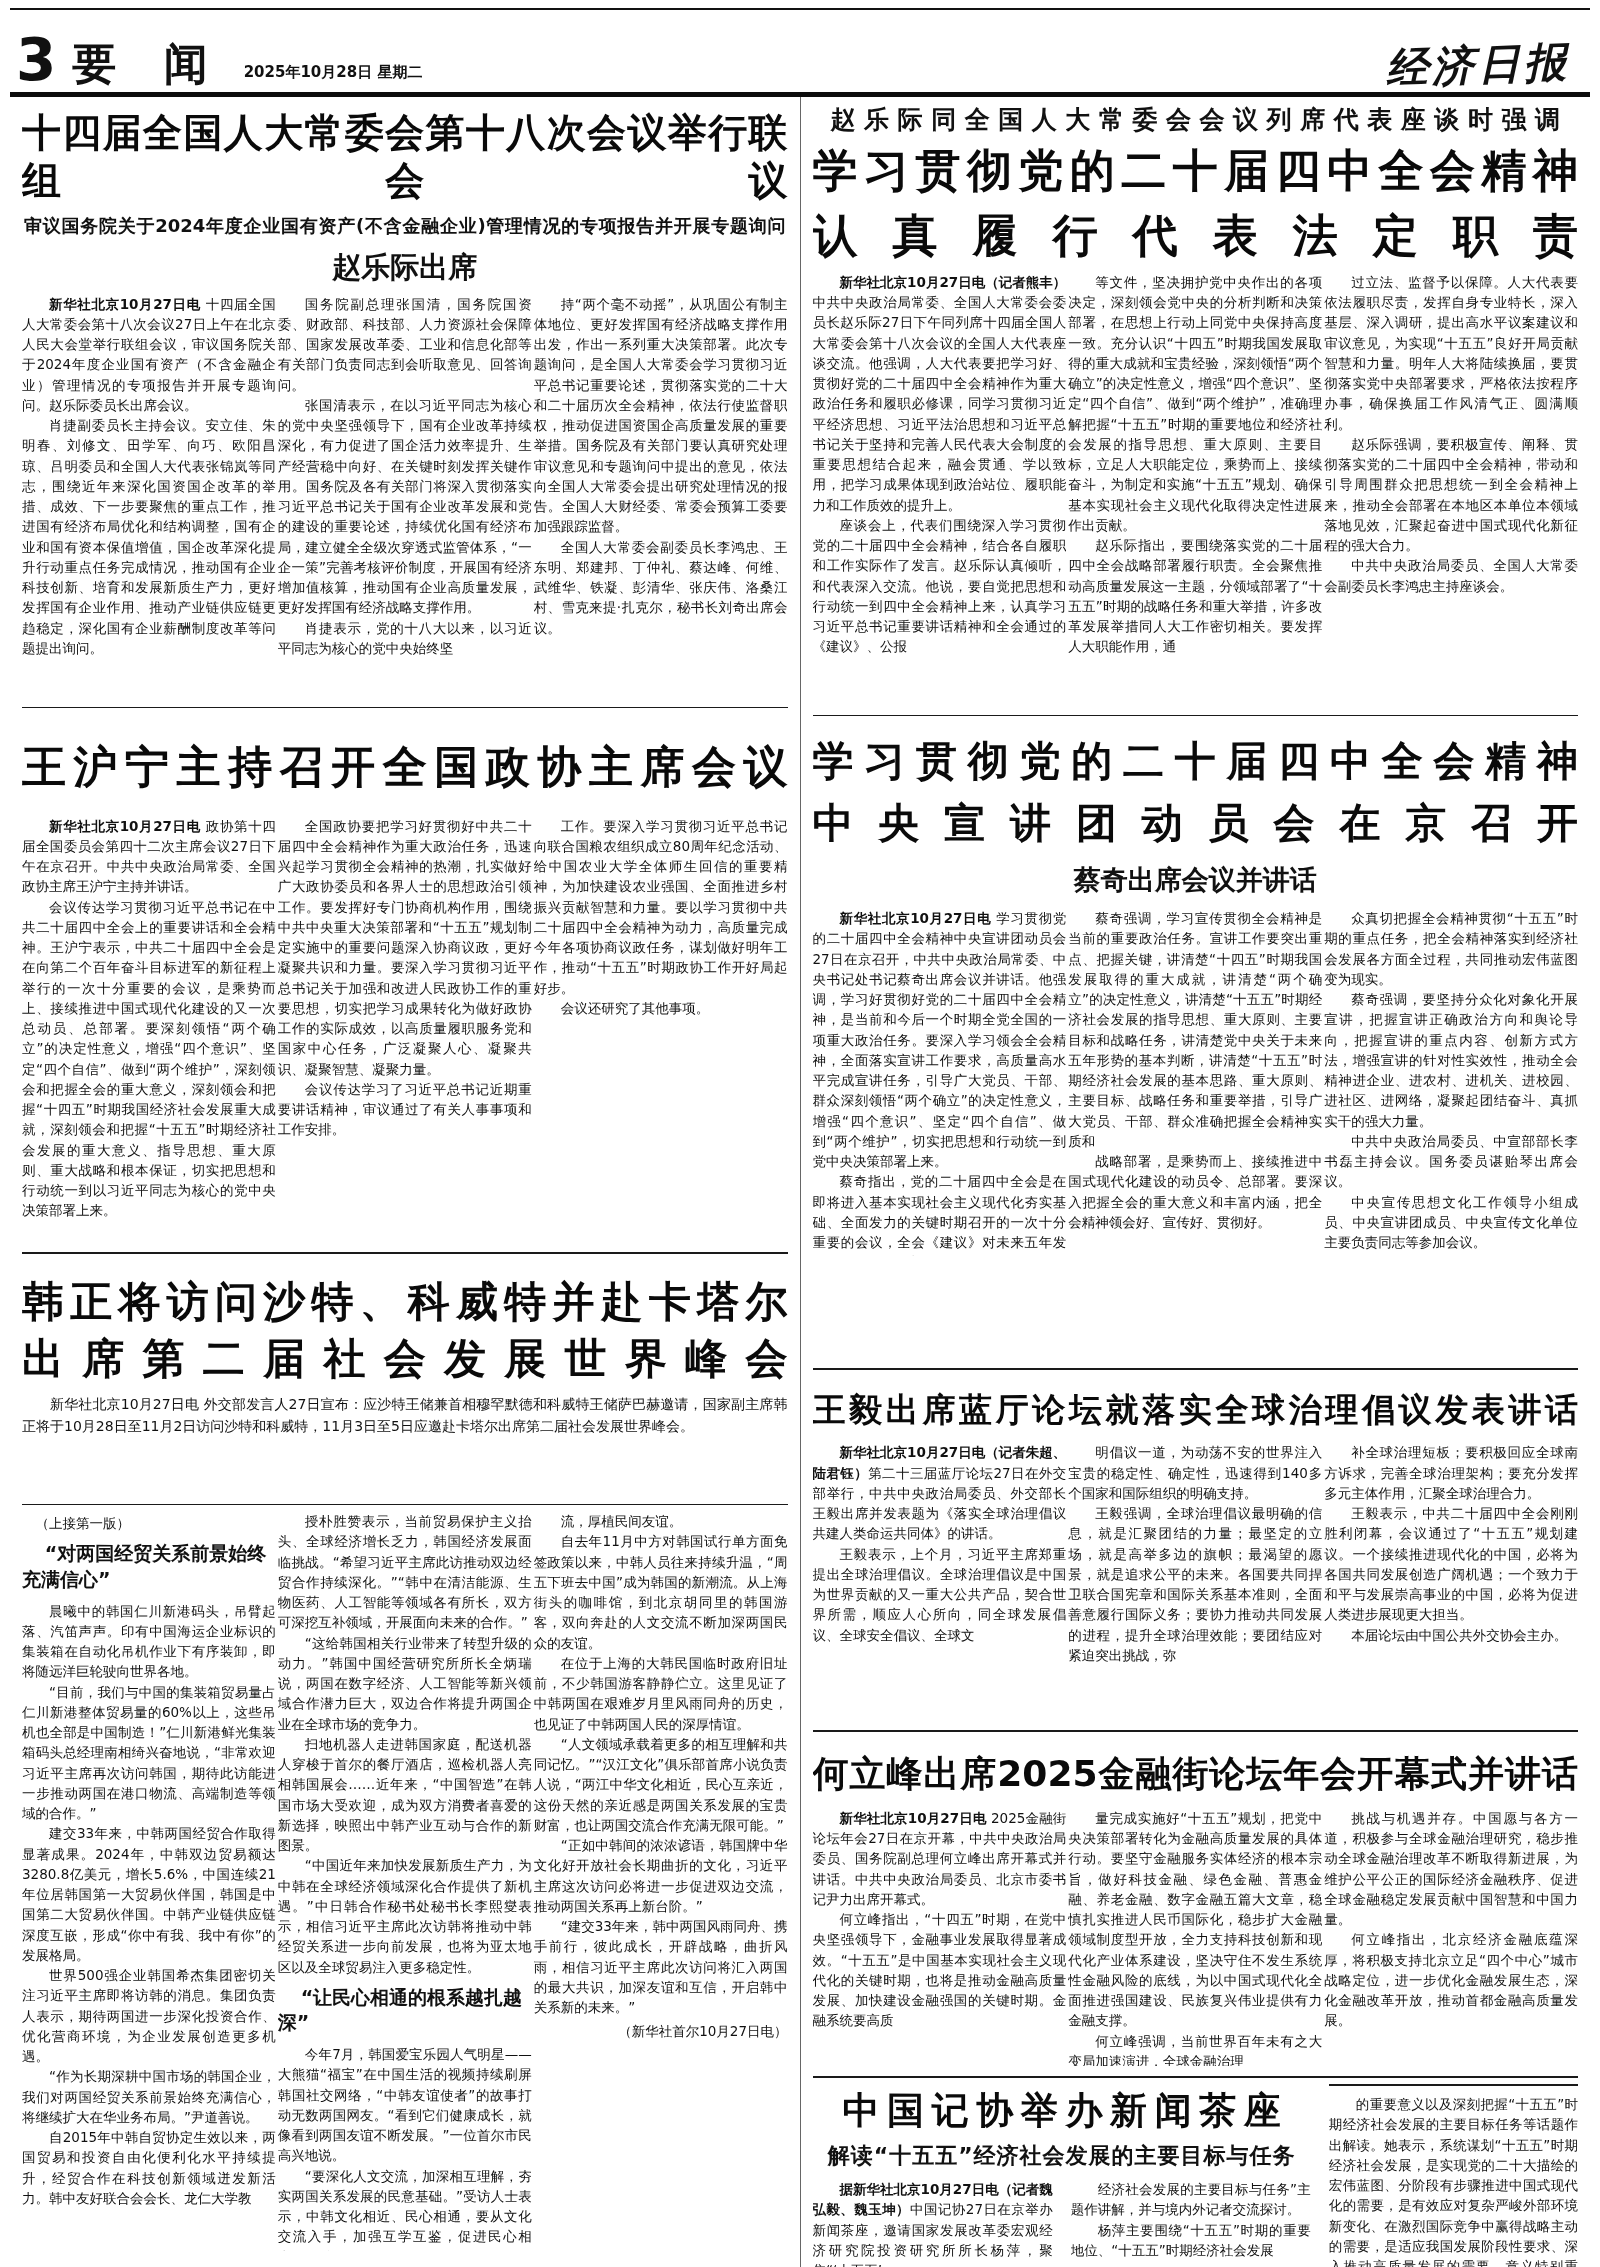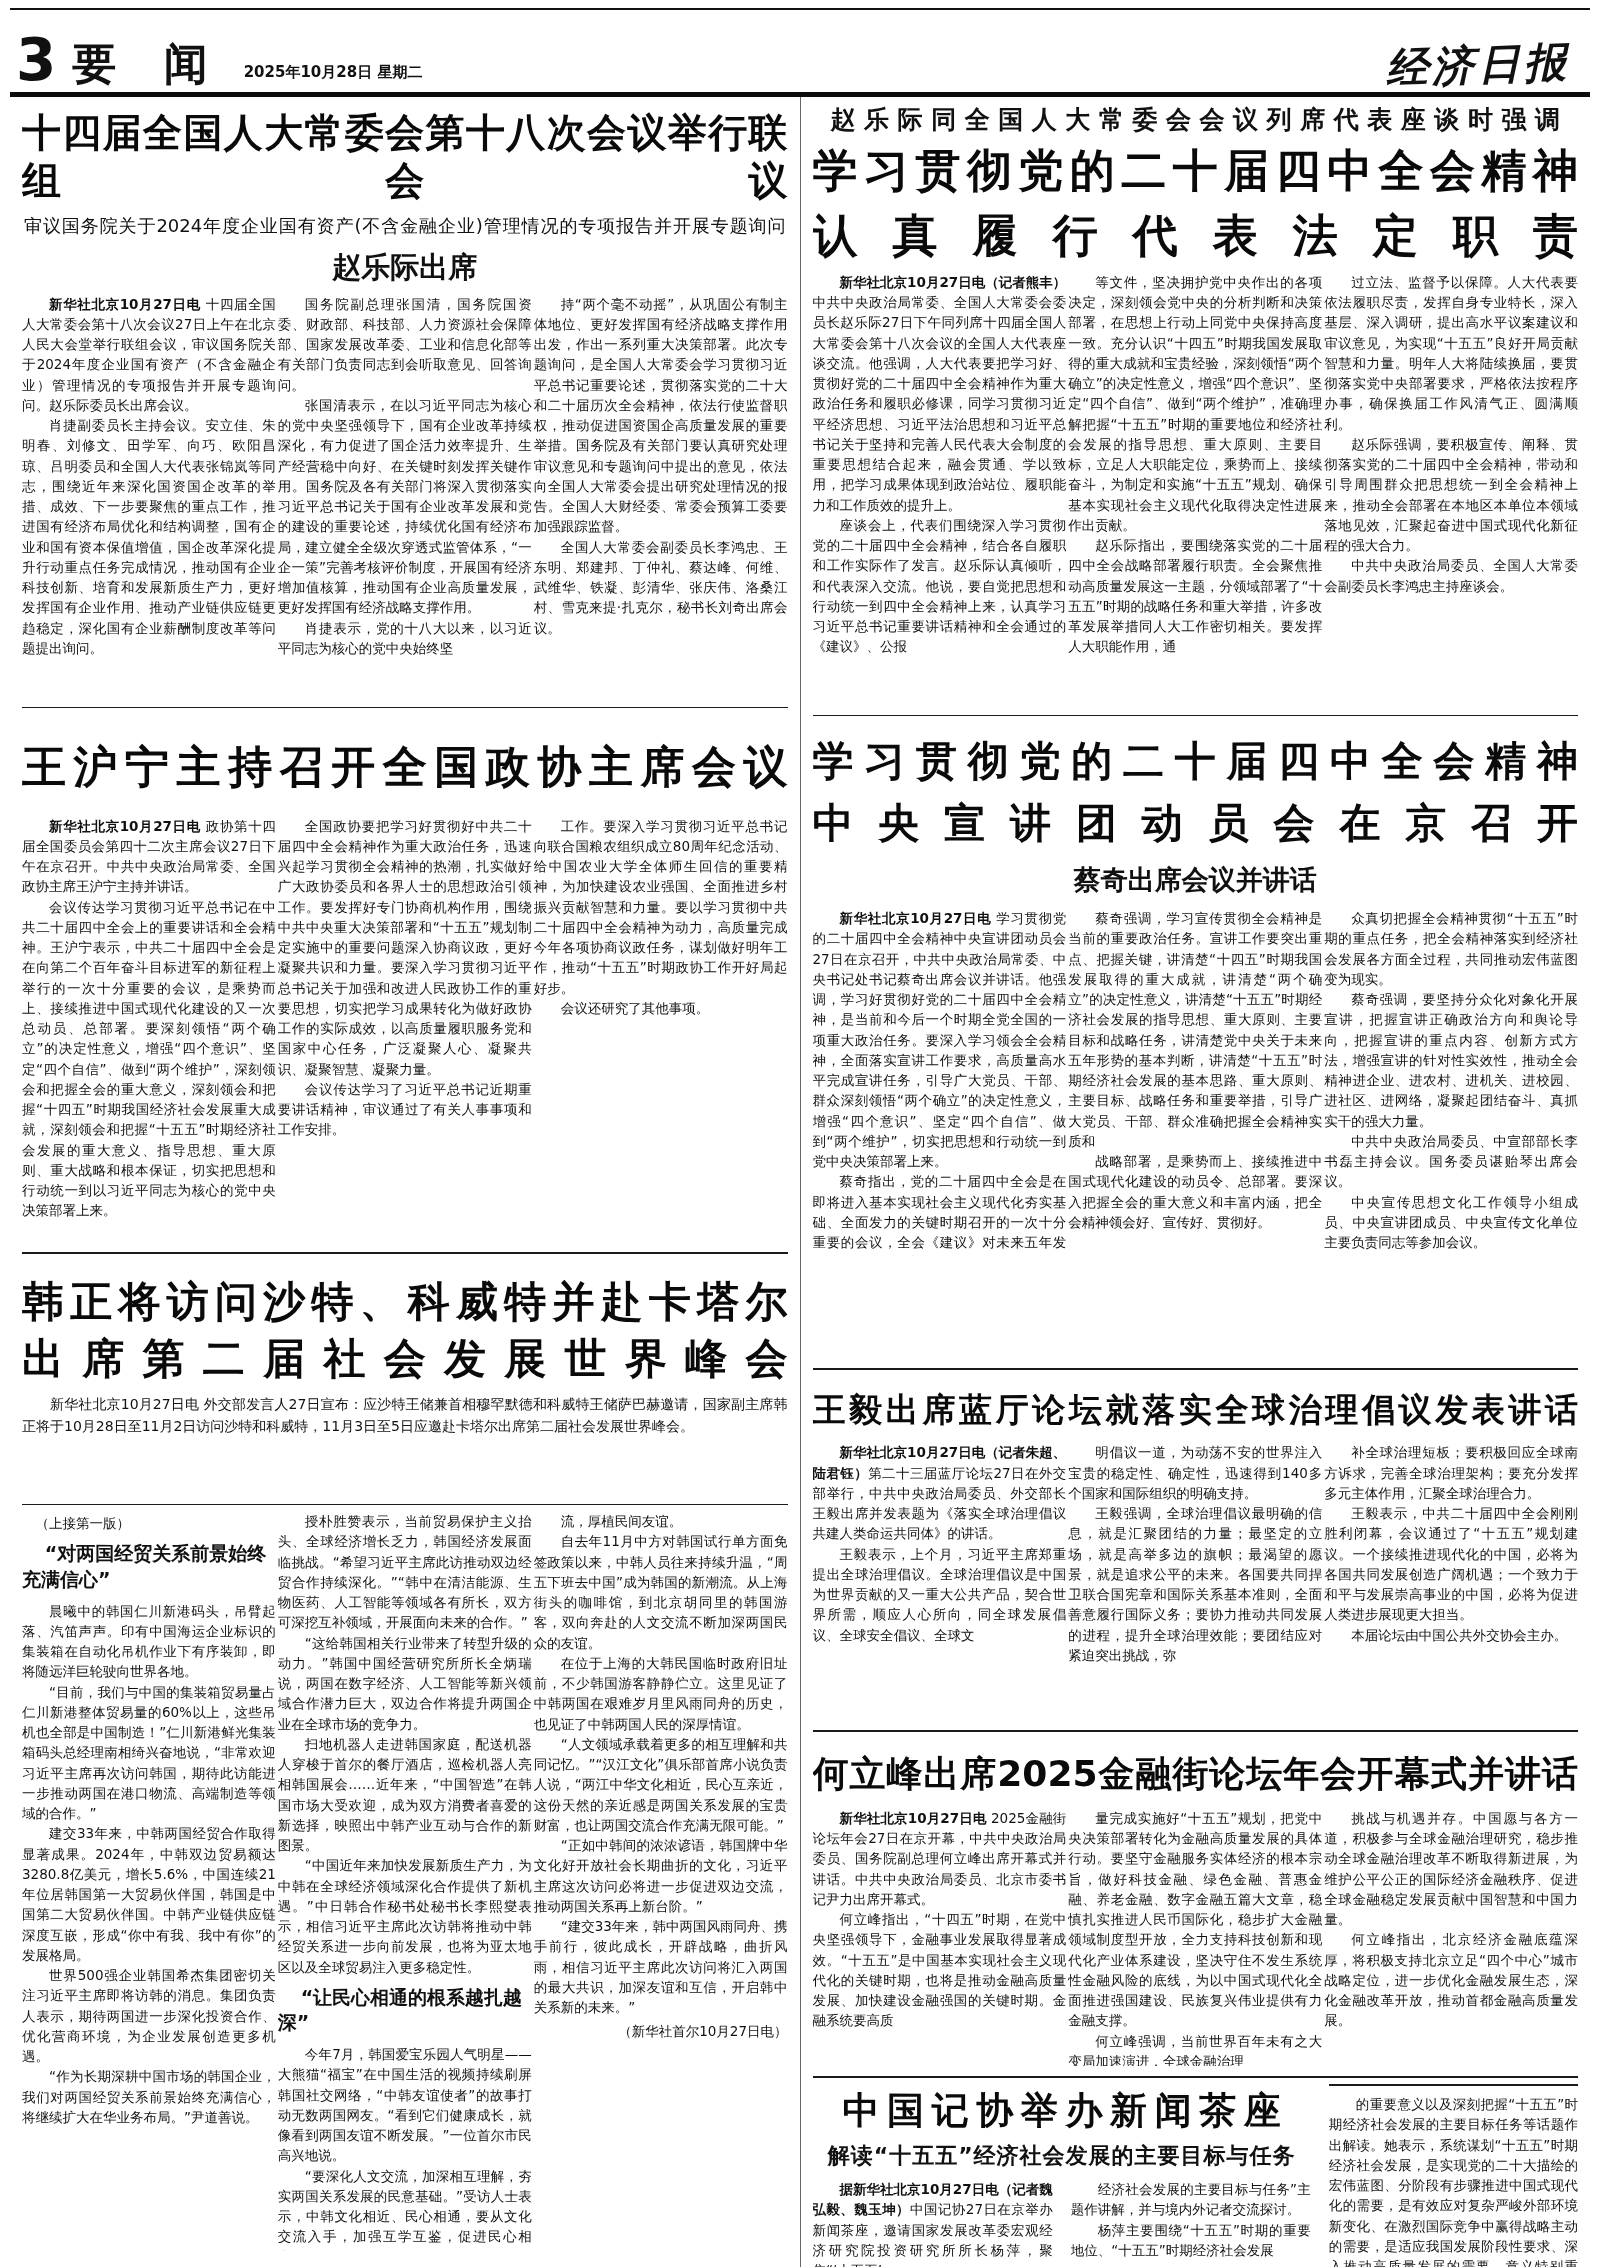--- a/index.html
+++ b/index.html
@@ -19,21 +19,21 @@
   .masthead{font-size:42px;font-weight:800;font-style:italic;transform:rotate(-2deg);letter-spacing:4px;padding-right:14px;line-height:1;}
   .hdr-rule{border-top:5px solid #0c0c0c;margin:4px 0 0 0;}
   
   .halves{display:flex;height:2176px;}
   .half{flex:1 1 0;min-width:0;box-sizing:border-box;padding:4px 12px 0 12px;}
   .half.leftside{border-right:1px solid #666;}
   
   .art{overflow:hidden;box-sizing:border-box;}
   .hl{font-weight:900;color:#0a0a0a;text-align:justify;text-align-last:justify;line-height:1.22;margin:0;}
   .kicker{font-weight:800;font-size:25px;text-align:justify;text-align-last:justify;margin:2px 18px 6px 18px;}
-  .subhl{font-weight:400;font-size:18px;text-align:justify;text-align-last:justify;margin:10px 2px 4px 2px;line-height:1.3;}
+  .subhl{font-weight:700;font-size:18px;text-align:justify;text-align-last:justify;margin:10px 2px 4px 2px;line-height:1.3;}
   .byline{font-weight:800;font-size:29px;text-align:center;text-align-last:center;margin:10px 0 6px 0;}
   .cols{display:flex;gap:2px;overflow:hidden;}
   .col{flex:1 1 0;min-width:0;font-size:13.5px;line-height:1.5;overflow:hidden;}
   .para{margin:0;text-indent:2em;text-align:justify;}
   .para b{font-weight:800;}
   .note{margin:2px 0 8px 0;text-indent:1em;text-align:left;}
   .subhead{margin:8px 0 8px 0;text-indent:1.2em;font-weight:800;font-size:19px;line-height:1.35;text-align:left;}
   .sign{margin:4px 0 0 0;text-align:right;text-indent:0;}
   hr.sep{border:none;border-top:2px solid #1a1a1a;margin:6px 0;}
   hr.sep.thin{border-top-width:1px;}
@@ -130,20 +130,21 @@
       <div class="art" style="height:742px">
         <div class="cols" style="height:740px">
           <div class="col">
               <p class="note">（上接第一版）</p>
               <p class="subhead">“对两国经贸关系前景始终充满信心”</p>
               <p class="para">晨曦中的韩国仁川新港码头，吊臂起落、汽笛声声。印有中国海运企业标识的集装箱在自动化吊机作业下有序装卸，即将随远洋巨轮驶向世界各地。</p>
               <p class="para">“目前，我们与中国的集装箱贸易量占仁川新港整体贸易量的60%以上，这些吊机也全部是中国制造！”仁川新港鲜光集装箱码头总经理南相绮兴奋地说，“非常欢迎习近平主席再次访问韩国，期待此访能进一步推动两国在港口物流、高端制造等领域的合作。”</p>
               <p class="para">建交33年来，中韩两国经贸合作取得显著成果。2024年，中韩双边贸易额达3280.8亿美元，增长5.6%，中国连续21年位居韩国第一大贸易伙伴国，韩国是中国第二大贸易伙伴国。中韩产业链供应链深度互嵌，形成“你中有我、我中有你”的发展格局。</p>
               <p class="para">世界500强企业韩国希杰集团密切关注习近平主席即将访韩的消息。集团负责人表示，期待两国进一步深化投资合作、优化营商环境，为企业发展创造更多机遇。</p>
               <p class="para">“作为长期深耕中国市场的韩国企业，我们对两国经贸关系前景始终充满信心，将继续扩大在华业务布局。”尹道善说。</p>
+              <p class="para">自2015年中韩自贸协定生效以来，两国贸易和投资自由化便利化水平持续提升，经贸合作在科技创新领域迸发新活力。韩中友好联合会会长、龙仁大学教</p>
             </div>
           <div class="col">
               <p class="para">授朴胜赞表示，当前贸易保护主义抬头、全球经济增长乏力，韩国经济发展面临挑战。“希望习近平主席此访推动双边经贸合作持续深化。”“韩中在清洁能源、生物医药、人工智能等领域各有所长，双方可深挖互补领域，开展面向未来的合作。”</p>
               <p class="para">“这给韩国相关行业带来了转型升级的动力。”韩国中国经营研究所所长全炳瑞说，两国在数字经济、人工智能等新兴领域合作潜力巨大，双边合作将提升两国企业在全球市场的竞争力。</p>
               <p class="para">扫地机器人走进韩国家庭，配送机器人穿梭于首尔的餐厅酒店，巡检机器人亮相韩国展会……近年来，“中国智造”在韩国市场大受欢迎，成为双方消费者喜爱的新选择，映照出中韩产业互动与合作的新图景。</p>
               <p class="para">“中国近年来加快发展新质生产力，为中韩在全球经济领域深化合作提供了新机遇。”中日韩合作秘书处秘书长李熙燮表示，相信习近平主席此次访韩将推动中韩经贸关系进一步向前发展，也将为亚太地区以及全球贸易注入更多稳定性。</p>
               <p class="subhead">“让民心相通的根系越扎越深”</p>
               <p class="para">今年7月，韩国爱宝乐园人气明星——大熊猫“福宝”在中国生活的视频持续刷屏韩国社交网络，“中韩友谊使者”的故事打动无数两国网友。“看到它们健康成长，就像看到两国友谊不断发展。”一位首尔市民高兴地说。</p>
               <p class="para">“要深化人文交流，加深相互理解，夯实两国关系发展的民意基础。”受访人士表示，中韩文化相近、民心相通，要从文化交流入手，加强互学互鉴，促进民心相亲、情感相</p>
             </div>

